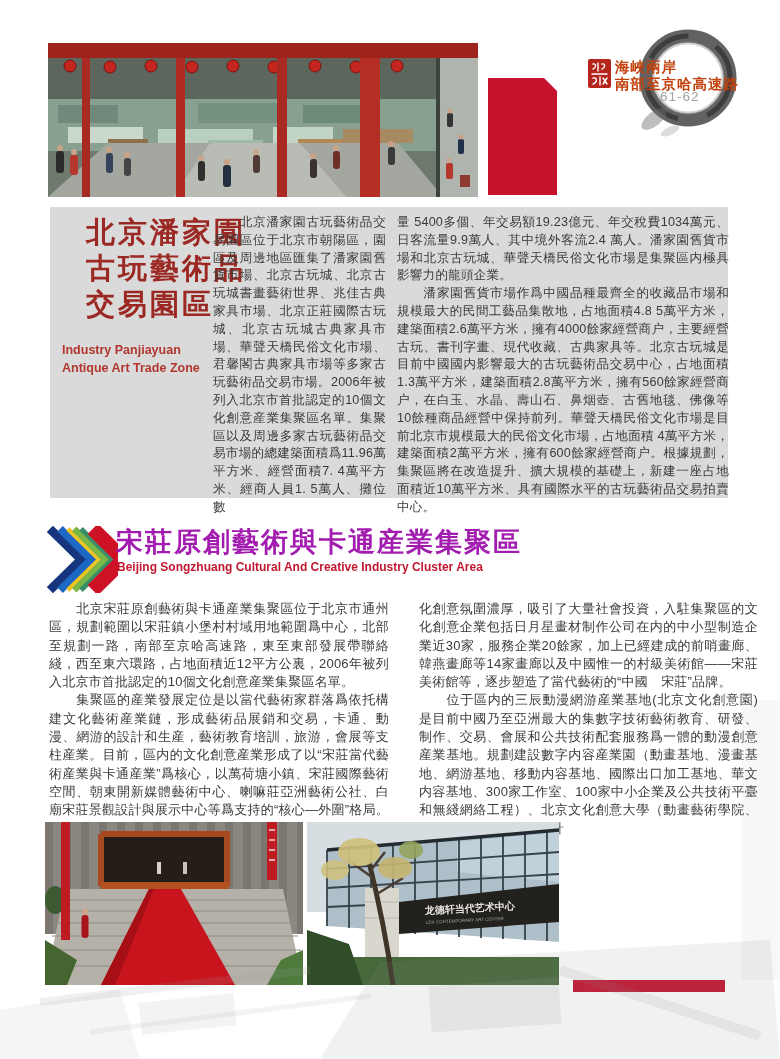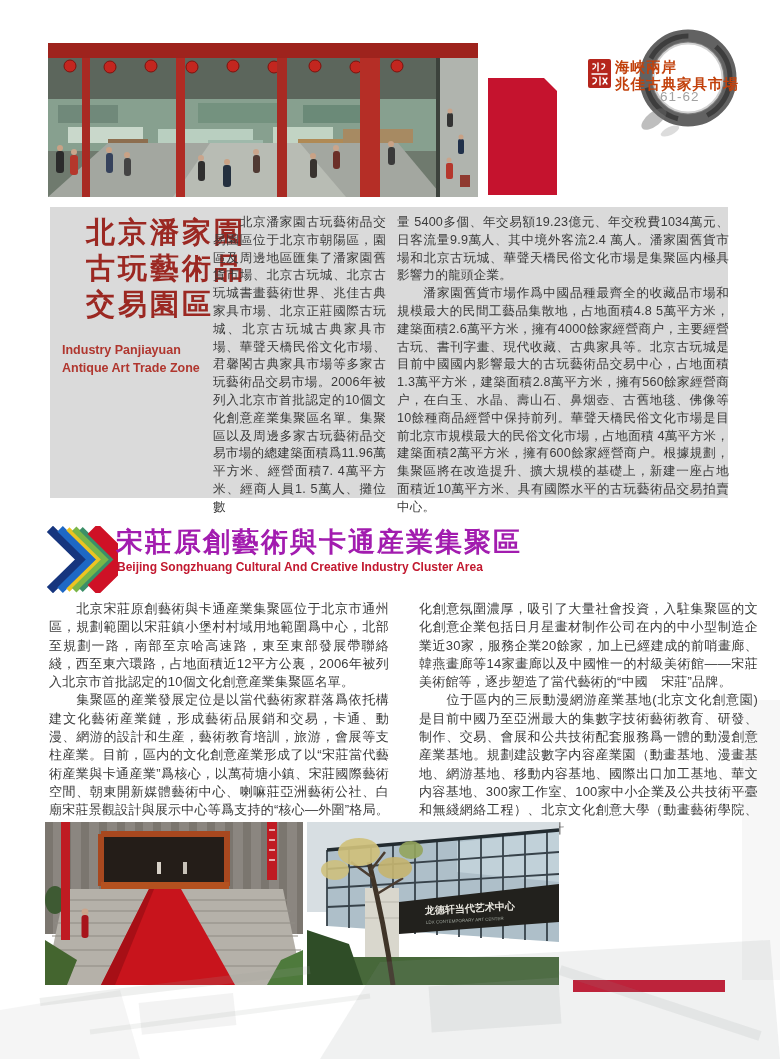--- a/index.html
+++ b/index.html
@@ -130,21 +130,21 @@
     <ellipse cx="44" cy="115" rx="10" ry="4" fill="#8a8a8a" opacity="0.3" transform="rotate(-25 44 115)"></ellipse>
   </svg>
 
   <svg class="abs seal" viewBox="0 0 23 29">
     <rect x="0" y="0" width="23" height="29" rx="2" fill="#b5251c"></rect>
     <path d="M5,5 C9,4 8,9 5,10 M10,4 L10,12 M14,5 C18,4 17,9 14,10 M4,15 L19,15 M5,19 C10,18 9,24 5,25 M12,18 L12,26 M15,19 L19,25 M19,19 L15,25" stroke="#ffffff" stroke-width="1.4" fill="none" stroke-linecap="round"></path>
   </svg>
 
   <div class="abs brand">
     <span style="display:block;">海峽兩岸</span>
-    <span style="display:block;">兆佳古典家具市場</span>
+    <span style="display:block;">南部至京哈高速路</span>
   </div>
   <div class="abs pageno">61-62</div>
 
   <div class="abs gray-panel"></div>
 
   <div class="abs s1-title">
     <span>北京潘家園</span>
     <span>古玩藝術品</span>
     <span>交易園區</span>
   </div>

